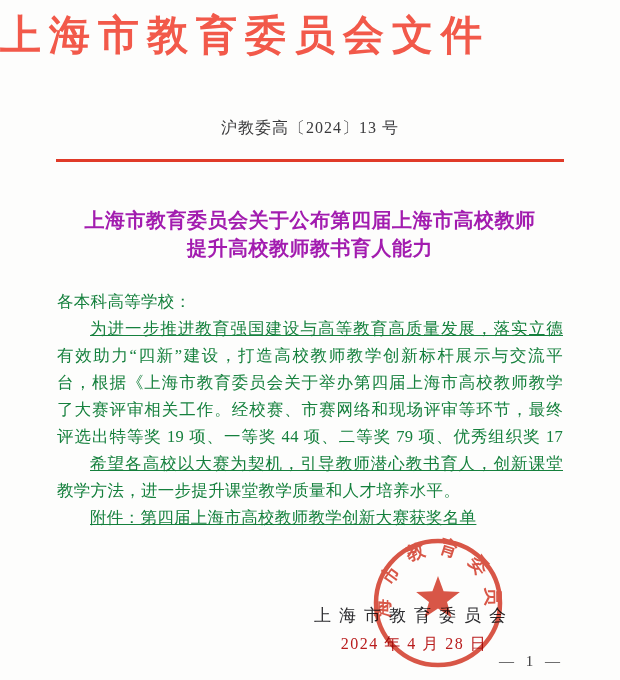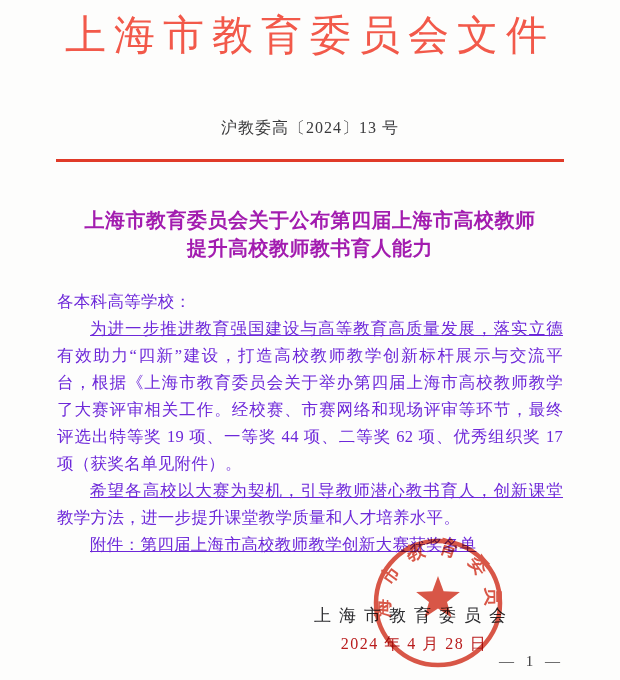--- a/index.html
+++ b/index.html
@@ -14,23 +14,22 @@
     position: relative;
     width: 620px;
     height: 680px;
     background: #fdfdfc;
   }
   .header-title {
     position: absolute;
     top: 8px;
     left: 0;
     width: 100%;
-    text-align: center;
     font-size: 41px;
-    font-weight: 400;
+    font-weight: 700;
     color: #f2594a;
     letter-spacing: 8px;
     white-space: nowrap;
   }
   .doc-number {
     position: absolute;
     top: 118px;
     left: 0;
     width: 100%;
     text-align: center;
@@ -57,21 +56,21 @@
     color: #a21caf;
     line-height: 28px;
     letter-spacing: 0.5px;
   }
   .body-text {
     position: absolute;
     top: 288px;
     left: 57px;
     width: 506px;
     font-size: 16.5px;
-    color: #6d28d9;
+    color: #15803d;
     letter-spacing: 0.3px;
   }
   .body-line {
     height: 27px;
     line-height: 27px;
     white-space: nowrap;
   }
   .body-line.fill {
     white-space: normal;
     text-align: justify;
@@ -137,22 +136,21 @@
     <div>上海市教育委员会关于公布第四届上海市高校教师</div>
     <div>提升高校教师教书育人能力</div>
   </div>
 
   <div class="body-text">
     <div class="body-line">各本科高等学校：</div>
     <div class="body-line fill indent">为进一步推进教育强国建设与高等教育高质量发展，落实立德</div>
     <div class="body-line fill">有效助力“四新”建设，打造高校教师教学创新标杆展示与交流平</div>
     <div class="body-line fill">台，根据《上海市教育委员会关于举办第四届上海市高校教师教学</div>
     <div class="body-line fill">了大赛评审相关工作。经校赛、市赛网络和现场评审等环节，最终</div>
-    <div class="body-line fill">评选出特等奖 19 项、一等奖 44 项、二等奖 62 项、优秀组织奖 17</div>
-    <div class="body-line">项（获奖名单见附件）。</div>
+    <div class="body-line fill">评选出特等奖 19 项、一等奖 44 项、二等奖 79 项、优秀组织奖 17</div>
     <div class="body-line fill indent">希望各高校以大赛为契机，引导教师潜心教书育人，创新课堂</div>
     <div class="body-line">教学方法，进一步提升课堂教学质量和人才培养水平。</div>
     <div class="body-line indent">附件：第四届上海市高校教师教学创新大赛获奖名单</div>
   </div>
 
   <div class="footer-block">
     <div class="issuer">上海市教育委员会</div>
     <div class="issue-date">2024 年 4 月 28 日</div>
   </div>
 

